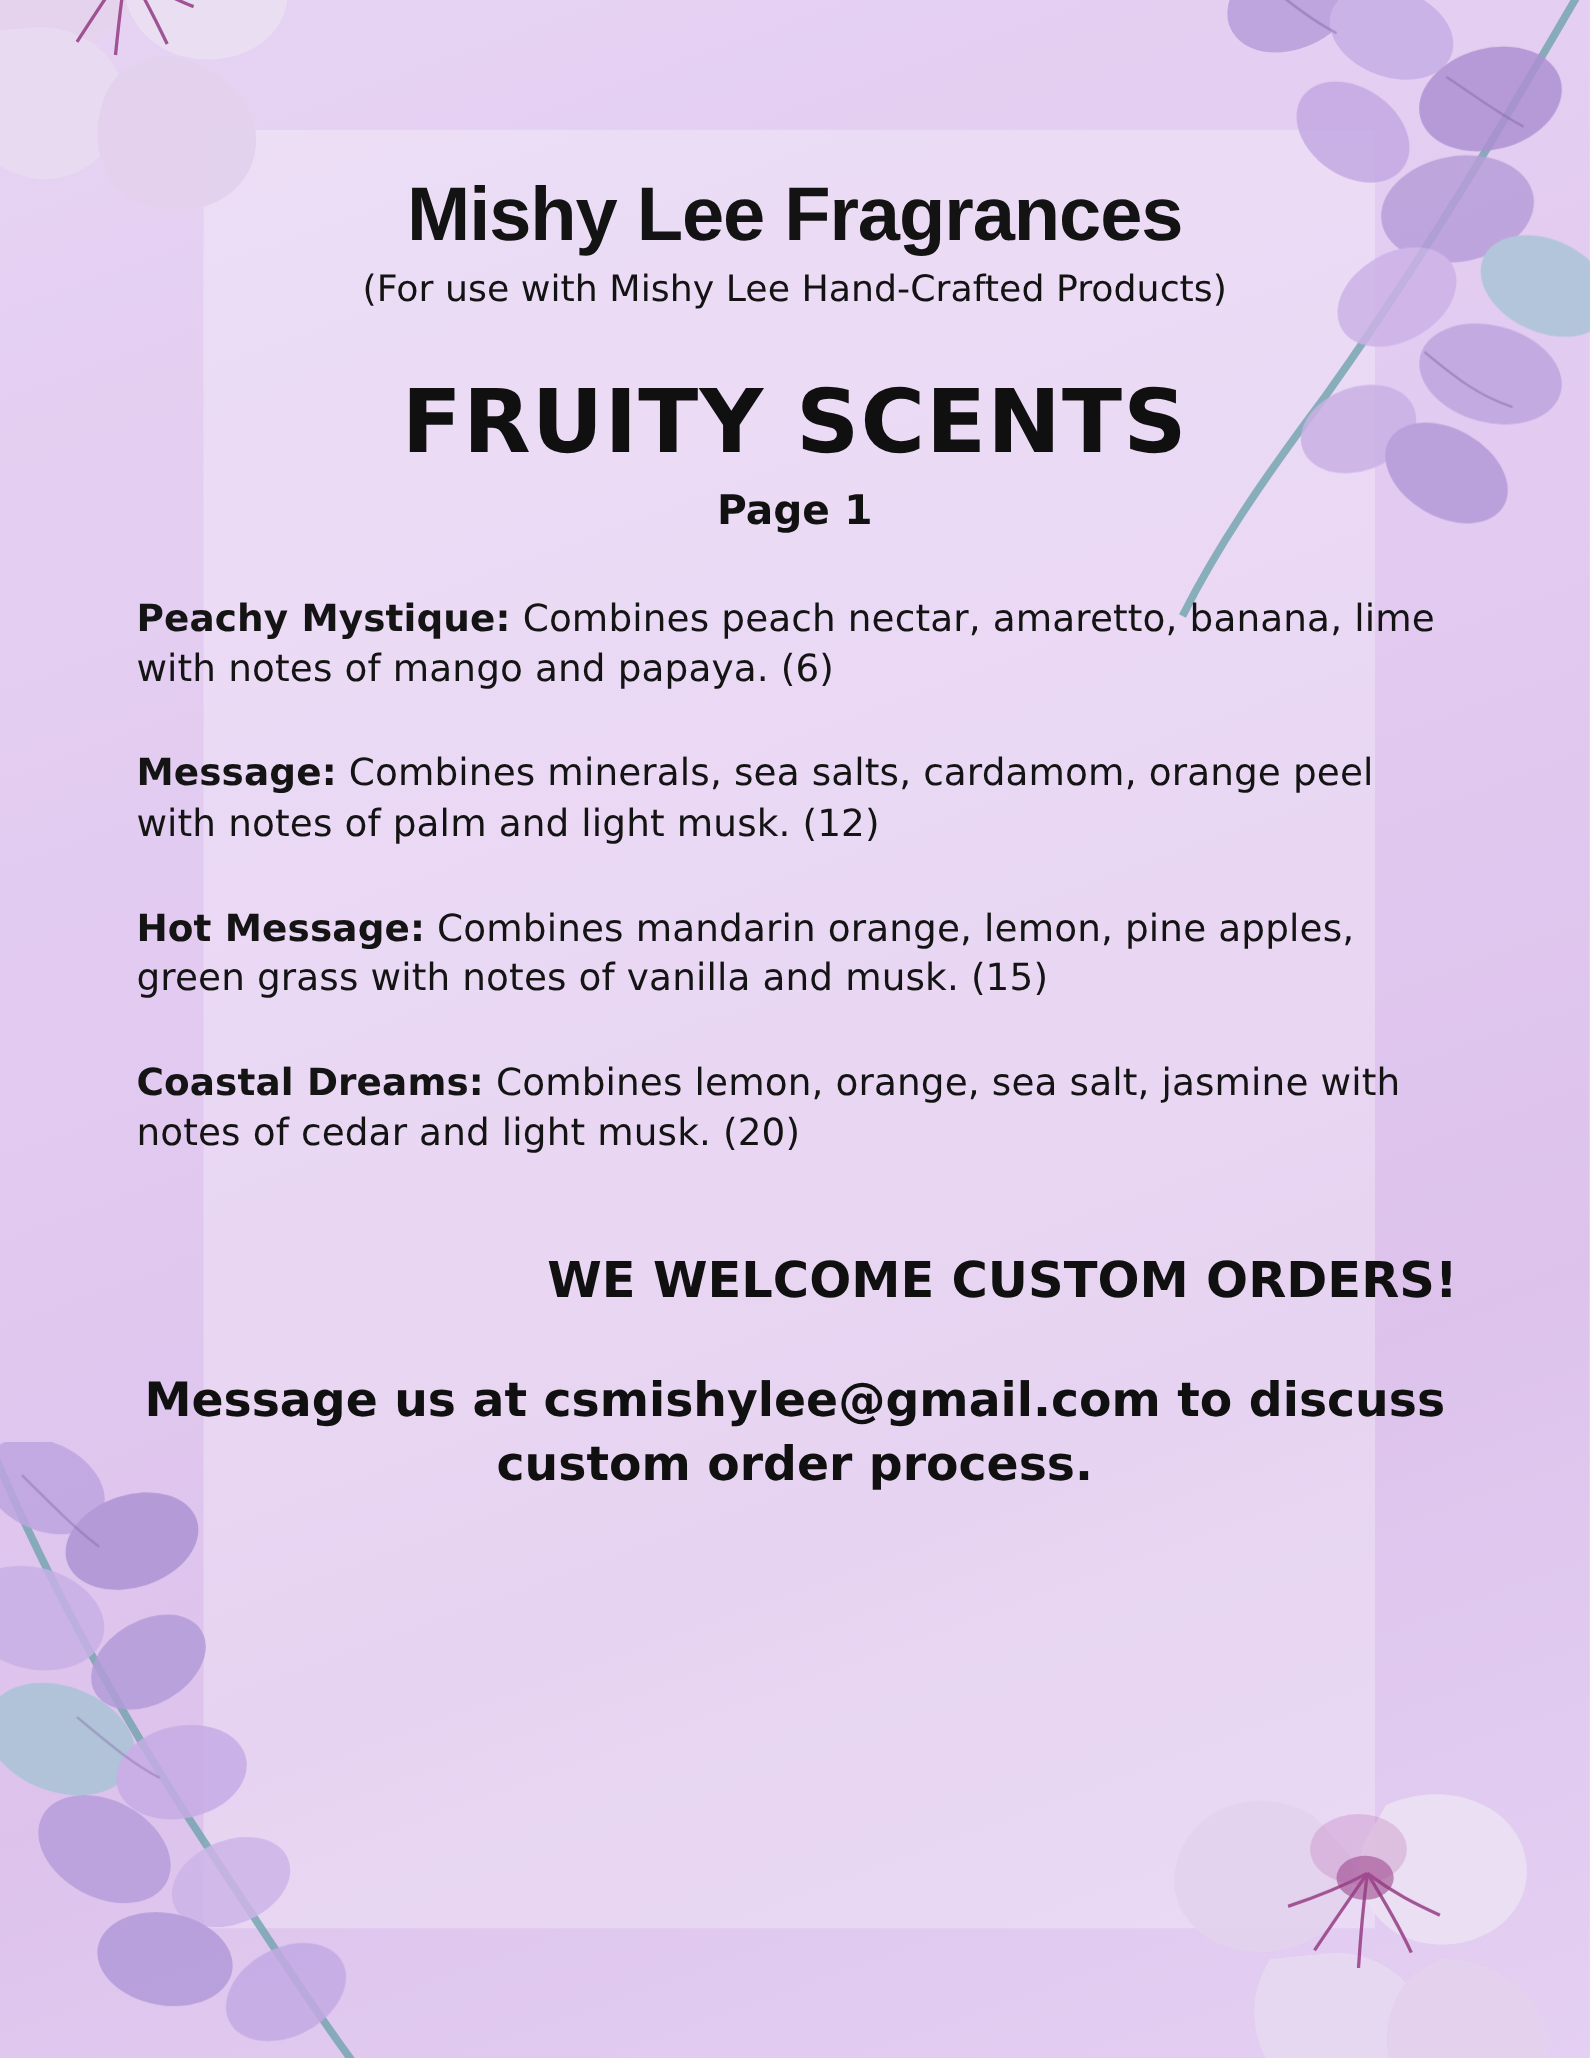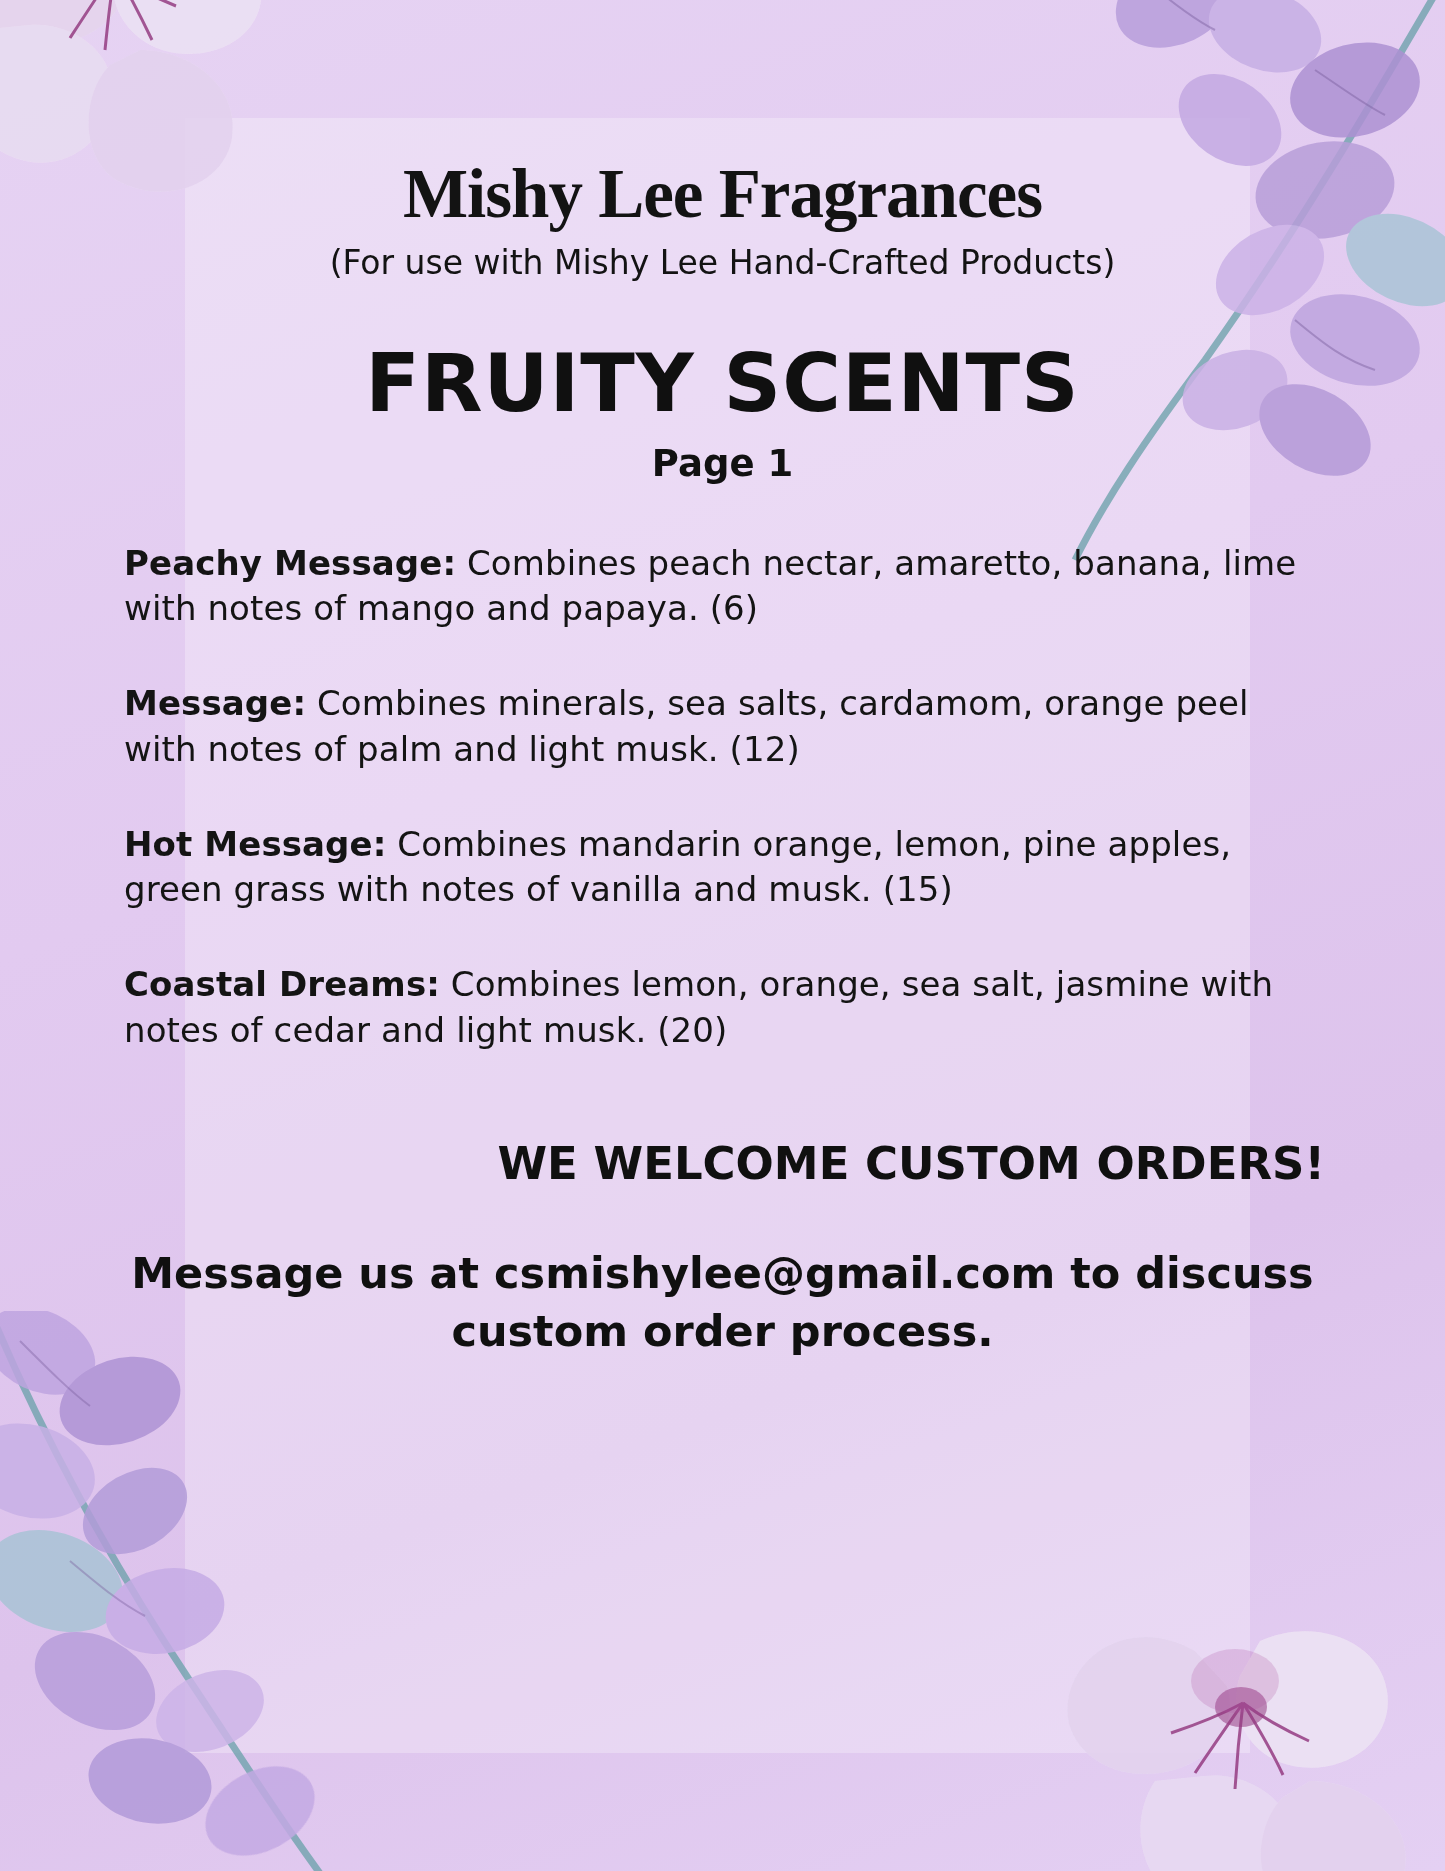--- a/index.html
+++ b/index.html
@@ -55,21 +55,21 @@
     width: 1445px;
     height: 1871px;
     box-sizing: border-box;
     padding: 0 120px;
   }
 
   .brand-title {
     margin: 0;
     padding-top: 160px;
     text-align: center;
-    font-family: Liberation Serif, serif;
+    font-family: Liberation Sans, sans-serif;
     font-weight: bold;
     font-size: 69px;
     letter-spacing: -1px;
     color: #131313;
     line-height: 1.0;
   }
   .brand-sub {
     margin: 14px 0 0 0;
     text-align: center;
     font-weight: normal;
@@ -230,21 +230,21 @@
   <div class="content">
 
     <h1 class="brand-title">Mishy Lee Fragrances</h1>
     <p class="brand-sub">(For use with Mishy Lee Hand-Crafted Products)</p>
 
     <h2 class="category">FRUITY SCENTS</h2>
     <p class="page-num">Page 1</p>
 
     <ul class="scent-list">
       <li class="scent-item">
-        <span class="scent-name">Peachy Message:</span><span class="scent-desc"> Combines peach nectar, amaretto, banana, lime with notes of mango and papaya. (6)</span>
+        <span class="scent-name">Peachy Mystique:</span><span class="scent-desc"> Combines peach nectar, amaretto, banana, lime with notes of mango and papaya. (6)</span>
       </li>
       <li class="scent-item">
         <span class="scent-name">Message:</span><span class="scent-desc"> Combines minerals, sea salts, cardamom, orange peel with notes of palm and light musk. (12)</span>
       </li>
       <li class="scent-item">
         <span class="scent-name">Hot Message:</span><span class="scent-desc"> Combines mandarin orange, lemon, pine apples, green grass with notes of vanilla and musk. (15)</span>
       </li>
       <li class="scent-item">
         <span class="scent-name">Coastal Dreams:</span><span class="scent-desc"> Combines lemon, orange, sea salt, jasmine with notes of cedar and light musk. (20)</span>
       </li>

